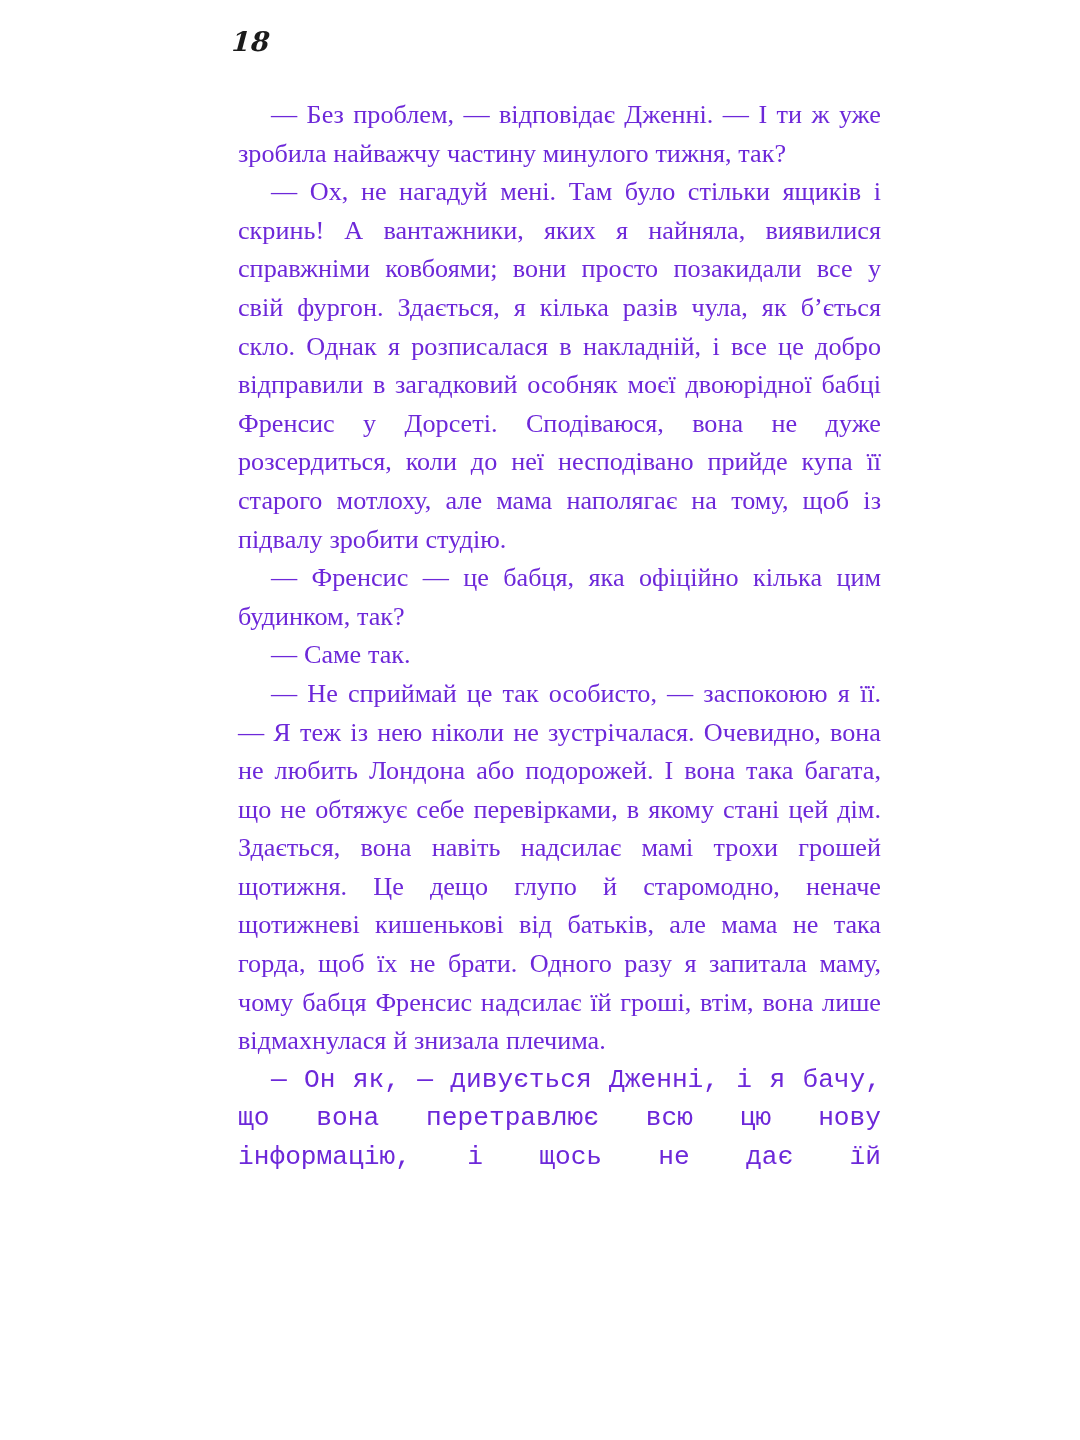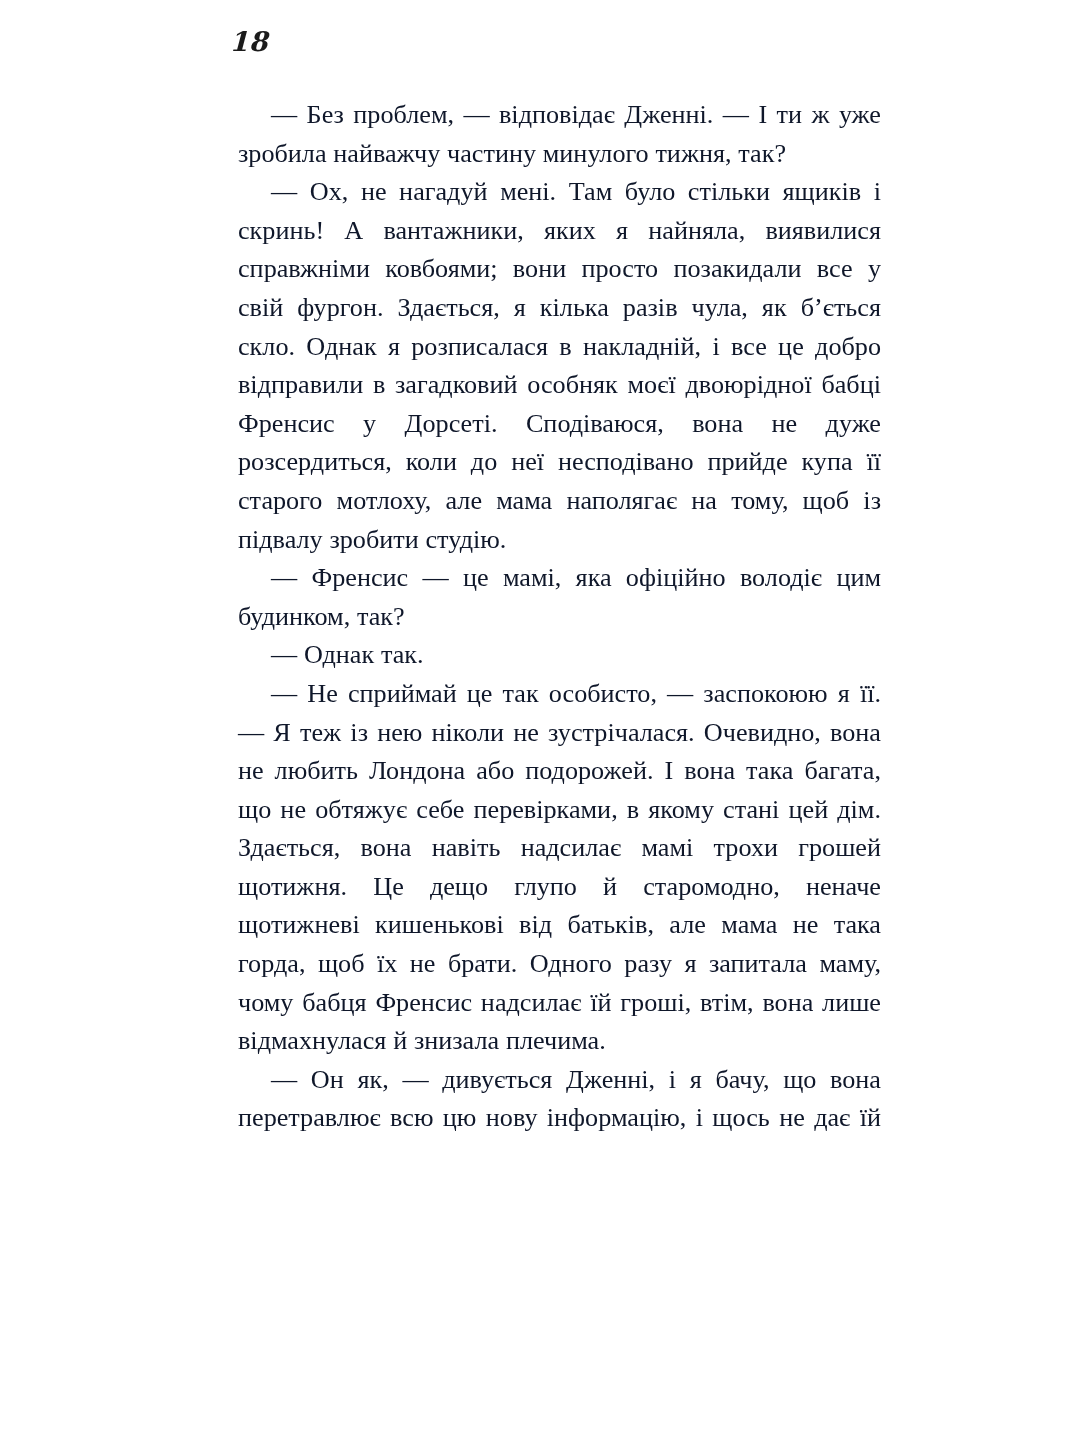--- a/index.html
+++ b/index.html
@@ -33,53 +33,54 @@
   }
 
   .text-block {
     position: absolute;
     left: 238px;
     top: 96px;
     width: 643px;
     font-family: "Liberation Serif", "DejaVu Serif", serif;
     font-size: 26.2px;
     line-height: 38.6px;
-    color: #0f172a;
+    color: #6d28d9;
     text-align: justify;
     text-justify: inter-word;
     -webkit-hyphens: none;
     hyphens: none;
     word-spacing: 0.2px;
   }
 
   .text-block p {
     margin: 0;
     text-indent: 33px;
     text-align: justify;
   }
 
   
   .text-block p:last-child {
     text-align: justify;
+    font-family: Liberation Mono, monospace;
   }
   .text-block p:last-child::after {
     content: "";
     display: inline-block;
     width: 100%;
   }
 </style>
 </head>
 <body>
 
 <div class="page">
 
   <div class="folio">18</div>
 
   <div class="text-block">
     <p>— Без проблем, — відповідає Дженні. — І ти ж уже зробила найважчу частину минулого тижня, так?</p>
     <p>— Ох, не нагадуй мені. Там було стільки ящиків і скринь! А вантажники, яких я найняла, виявилися справжніми ковбоями; вони просто позакидали все у свій фургон. Здається, я кілька разів чула, як б’ється скло. Однак я розписалася в накладній, і все це добро відправили в загадковий особняк моєї двоюрідної бабці Френсис у Дорсеті. Сподіваюся, вона не дуже розсердиться, коли до неї несподівано прийде купа її старого мотлоху, але мама наполягає на тому, щоб із підвалу зробити студію.</p>
-    <p>— Френсис — це мамі, яка офіційно володіє цим будинком, так?</p>
-    <p>— Однак так.</p>
+    <p>— Френсис — це бабця, яка офіційно кілька цим будинком, так?</p>
+    <p>— Саме так.</p>
     <p>— Не сприймай це так особисто, — заспокоюю я її. — Я теж із нею ніколи не зустрічалася. Очевидно, вона не любить Лондона або подорожей. І вона така багата, що не обтяжує себе перевірками, в якому стані цей дім. Здається, вона навіть надсилає мамі трохи грошей щотижня. Це дещо глупо й старомодно, неначе щотижневі кишенькові від батьків, але мама не така горда, щоб їх не брати. Одного разу я запитала маму, чому бабця Френсис надсилає їй гроші, втім, вона лише відмахнулася й знизала плечима.</p>
     <p>— Он як, — дивується Дженні, і я бачу, що вона перетравлює всю цю нову інформацію, і щось не дає їй</p>
   </div>
 
 </div>
 
 </body></html>

